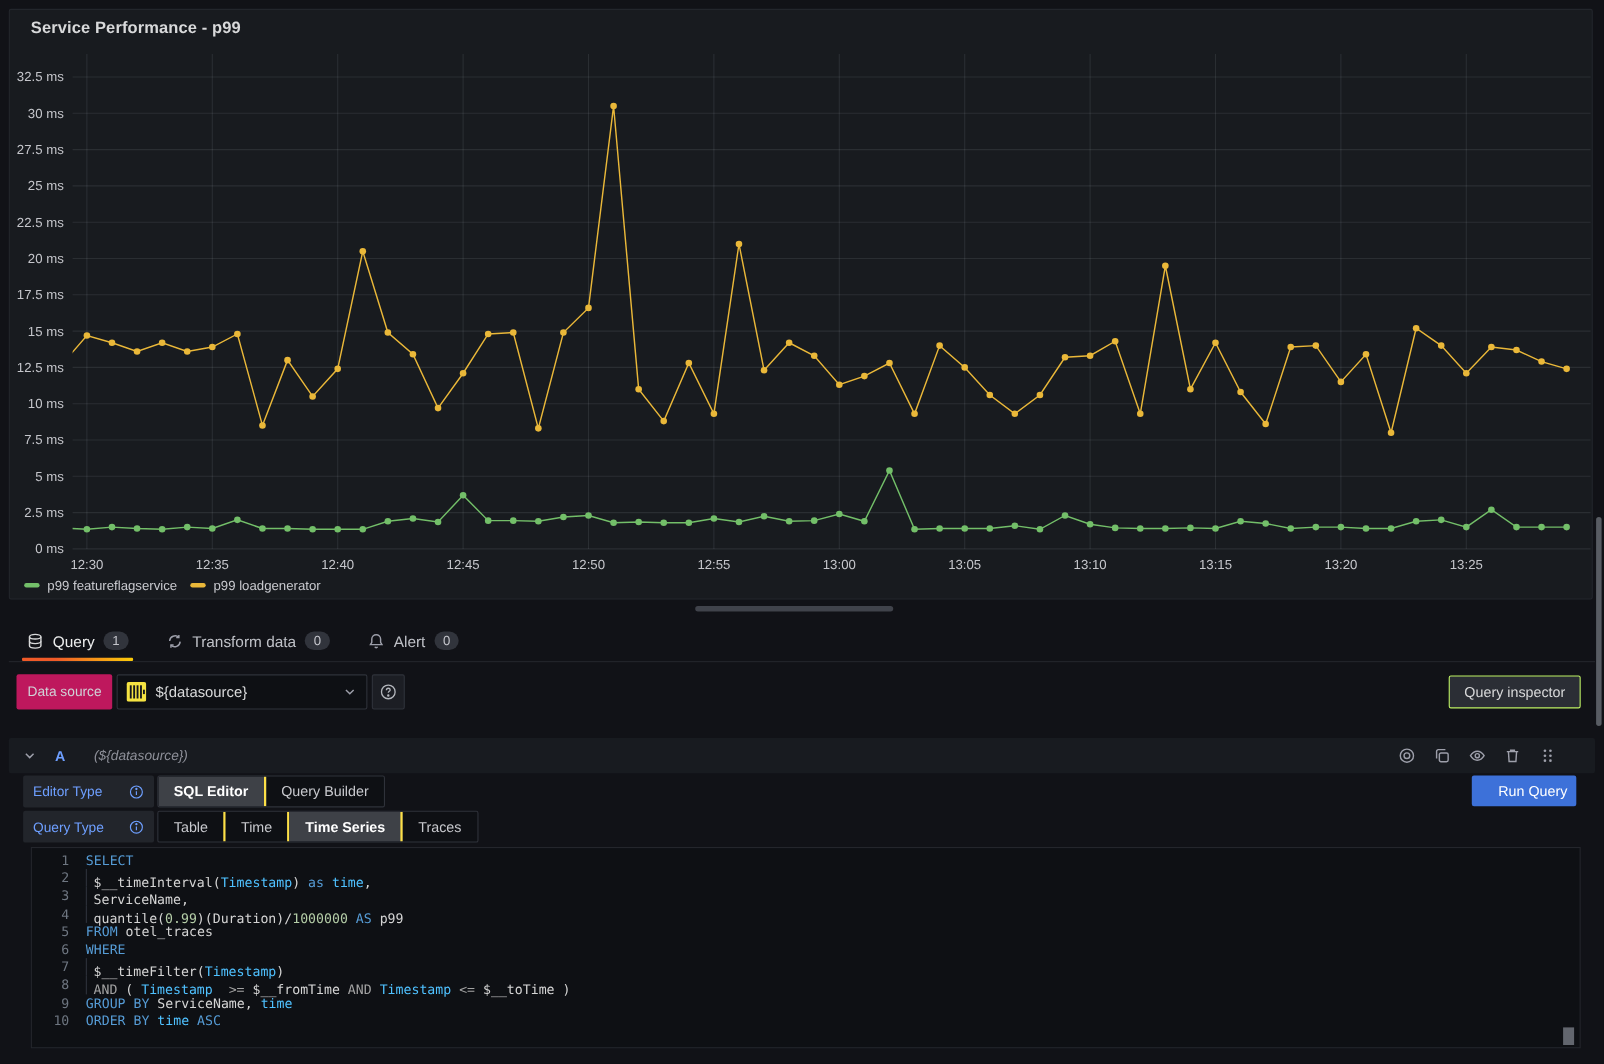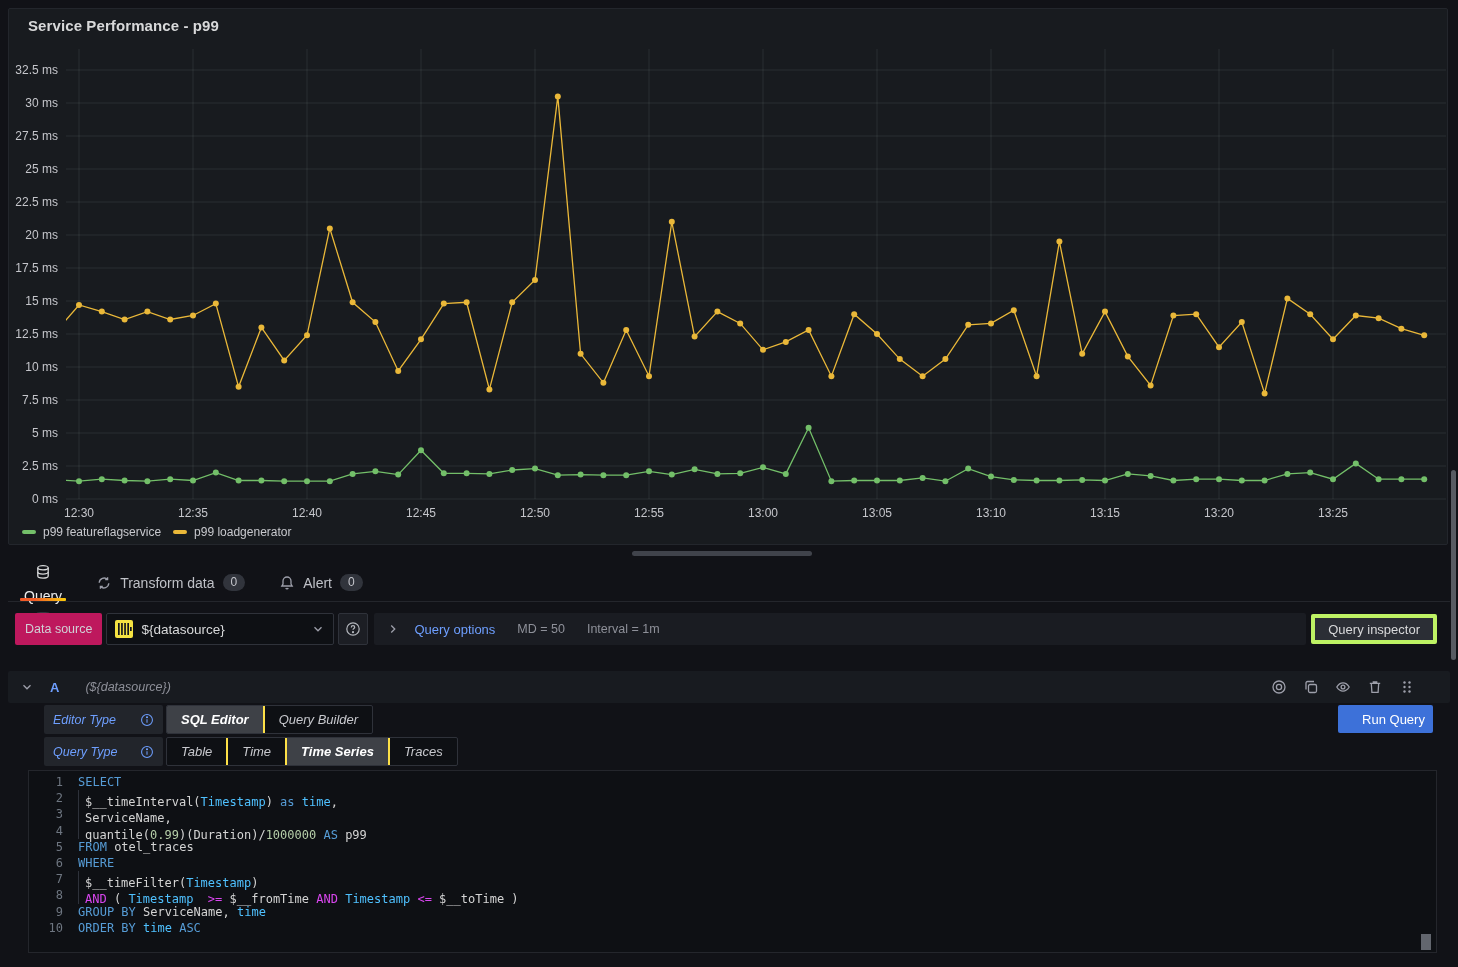--- a/index.html
+++ b/index.html
@@ -31,21 +31,21 @@
     background:#585c63; border-radius:3px;
   }
   
   .tabbar {
     position:absolute; left:8px; top:564px; width:1442px; height:38px;
     display:flex; align-items:stretch; padding-left:12px; gap:26px;
     border-bottom:1px solid #24262c;
   }
   .tab { position:relative; display:flex; align-items:center; gap:8px; font-size:14px; color:#bfc1c7; cursor:pointer; padding:0 4px; }
   .tab .tab-icon { display:flex; color:#9d9faa; }
-  .tab.active { color:#eceded;flex-direction:column; }
+  .tab.active { color:#eceded; }
   .tab.active .tab-icon { color:#d8d9da; }
   .tab-underline {
     position:absolute; left:0; right:0; bottom:0; height:3px;
     background:linear-gradient(90deg,#f05a28 30%,#fbca0a 99%); border-radius:1px;
   }
   .badge {
     background:#31343c; color:#c4c5cb; border-radius:9px; font-size:12px;
     padding:1px 8px; line-height:15px;
   }
   
@@ -64,36 +64,36 @@
     border-radius:2px; display:flex; align-items:center; justify-content:center; color:#b4b7bd; cursor:pointer;
   }
   .options-strip {
     margin-left:6px; height:32px; flex:0 0 932px; background:#1a1c22; border-radius:2px;
     display:flex; align-items:center; padding:0 12px; gap:14px;
   }
   .chev-right { color:#9d9faa; display:flex; cursor:pointer; }
   .query-options-link { color:#6e9fff; font-size:13px; font-weight:500; cursor:pointer; }
   .opt-stat { color:#8e9099; font-size:12.5px; margin-left:8px; }
   .inspector-btn {
-    margin-left:auto; margin-right:13px; height:30px; background:#2b2e35; border:4px solid #bef264;
+    margin-left:auto; margin-right:13px; height:30px; background:#2b2e35; border:1px solid #bef264;
     border-radius:2px; color:#d8d9da; font-size:13px; font-weight:500; padding:0 13px;
     display:flex; align-items:center; cursor:pointer;
   }
   
   .query-row-header {
     position:absolute; left:8px; top:671px; width:1442px; height:32px; background:#181b20;
     border-radius:2px; display:flex; align-items:center;
   }
   .qr-chevron { margin-left:12px; color:#9d9faa; display:flex; cursor:pointer; }
   .qr-ref { margin-left:16px; color:#6e9fff; font-size:13px; font-weight:700; cursor:pointer; }
   .qr-hint { margin-left:26px; color:#8e9099; font-size:12.5px; font-style:italic; }
   .qr-actions { margin-left:auto; margin-right:32px; display:flex; align-items:center; gap:10px; }
   .qr-actions .act { color:#9d9faa; display:flex; padding:3px; cursor:pointer; }
   
-  .ctl-row { position:absolute; left:44px; display:flex; align-items:flex-start;font-style:italic; }
+  .ctl-row { position:absolute; left:21px; display:flex; align-items:flex-start; }
   .ctl-row.row1 { top:705px; }
   .ctl-row.row2 { top:737px; }
   .ctl-label {
     background:#22252b; border-radius:2px; height:29px; width:119px; display:flex; align-items:center;
     padding:0 9px; font-size:12.5px; font-weight:500; color:#6e9fff; gap:6px;
   }
   .ctl-label .spacer { flex:1; }
   .ctl-label .info { color:#6e9fff; display:flex; cursor:pointer; }
   .radio-group {
     margin-left:3px; height:29px; display:flex; border:1px solid #2f323a; border-radius:2px;
@@ -116,21 +116,21 @@
     background:#0e1014; border:1px solid #24262c; padding-top:3px; overflow:hidden;
     font-family:"DejaVu Sans Mono", monospace; font-size:12px;
   }
   .code-line { display:flex; height:16.2px; line-height:16.2px; white-space:pre; cursor:text; }
   .ln { width:34px; text-align:right; color:#6e7681; flex:0 0 auto; }
   .code { padding-left:15px; color:#d4d4d4; }
   .tk-kw { color:#569cd6; }
   .tk-type { color:#4fc1ff; }
   .tk-num { color:#b5cea8; }
   .tk-pl { color:#d4d4d4; }
-  .tk-op { color:#d946ef;text-align:center; }
+  .tk-op { color:#a3a3a3;text-align:center; }
   .tk-ind { display:inline-block; width:7px; height:100%; border-left:1px solid #2e323b; }
   .ruler-marker { position:absolute; right:5px; top:163px; width:10px; height:16px; background:#787c84; opacity:.8; }
   svg { display:block; }
 </style>
 </head>
 <body>
 
 <div class="page">
 
   <div class="panel">
@@ -390,30 +390,20 @@
           </svg>
       </span>
     </div>
     <div class="icon-box">
       <svg width="16" height="16" viewBox="0 0 16 16" fill="none" stroke="currentColor" stroke-width="1.2">
         <circle cx="8" cy="8" r="6.2"></circle>
         <path d="M6.3 6.4c0-1 .8-1.7 1.7-1.7s1.7.6 1.7 1.5c0 1.2-1.7 1.4-1.7 2.6"></path>
         <circle cx="8" cy="11.2" r=".5" fill="currentColor"></circle>
       </svg>
     </div>
-    <div class="options-strip">
-      <span class="chev-right">
-        <svg width="14" height="14" viewBox="0 0 16 16" fill="none" stroke="currentColor" stroke-width="1.5">
-            <path d="M6 4l4 4-4 4"></path>
-          </svg>
-      </span>
-      <span class="query-options-link">Query options</span>
-      <span class="opt-stat">MD = 50</span>
-      <span class="opt-stat">Interval = 1m</span>
-    </div>
     <div class="inspector-btn">Query inspector</div>
   </div>
 
   <div class="query-row-header">
     <span class="qr-chevron">
       <svg width="14" height="14" viewBox="0 0 16 16" fill="none" stroke="currentColor" stroke-width="1.5">
           <path d="M4 6l4 4 4-4"></path>
         </svg>
     </span>
     <span class="qr-ref">A</span>

